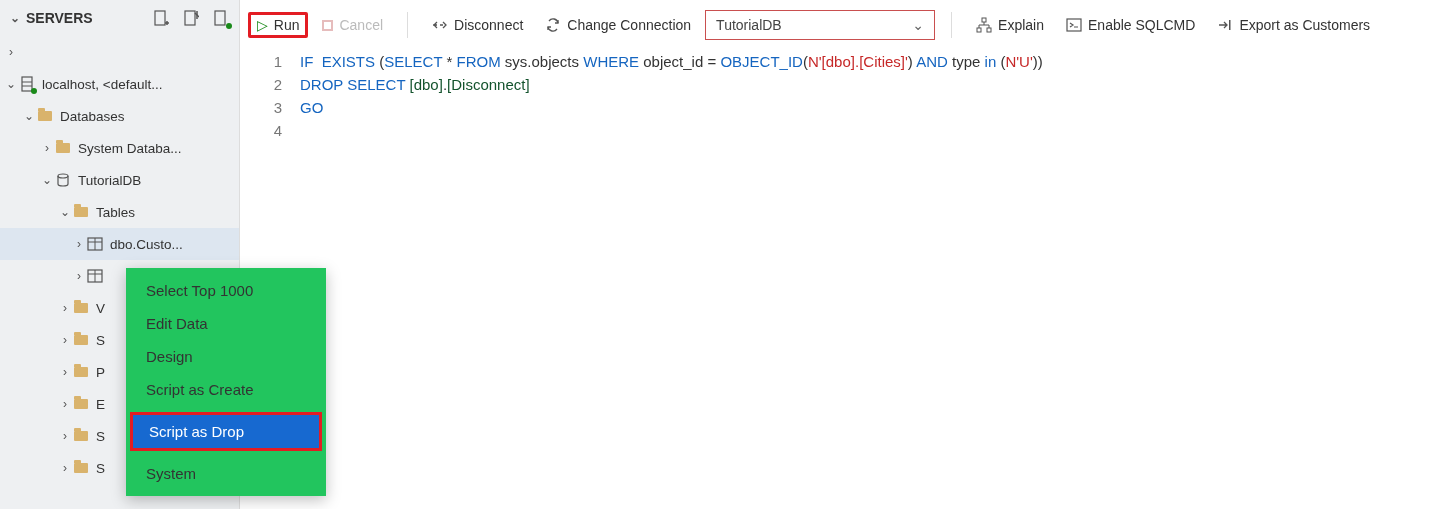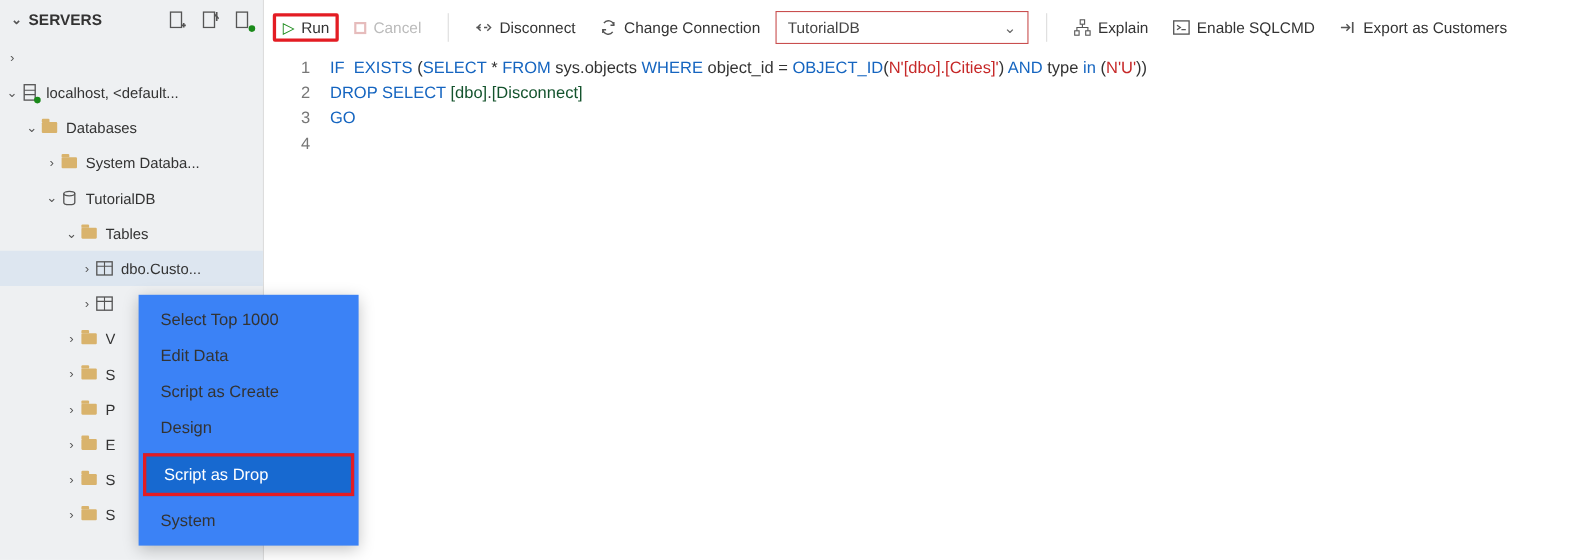--- a/index.html
+++ b/index.html
@@ -40,21 +40,21 @@
   .db-select { display: flex; align-items: center; justify-content: space-between; width: 230px; height: 30px; border: 1px solid #c94f4f; padding: 0 10px; font-size: 14px; color: #444; cursor: pointer; }
 
   .editor { position: absolute; left: 240px; top: 50px; right: 0; bottom: 0; display: flex; font-family: Consolas, "Courier New", monospace; font-size: 15px; line-height: 23px; }
   .gutter { width: 60px; text-align: right; color: #777; padding-right: 18px; user-select: none; }
   .code { flex: 1; white-space: pre; color: #333; }
   .kw { color: #1565c0; }
   .fn { color: #1565c0; }
   .str { color: #c62828; margin-top: 17px; }
   .id { color: #14532d; }
 
-  .ctx-menu { position: absolute; left: 126px; top: 268px; width: 200px; background: #3b82f6; box-shadow: 0 4px 14px rgba(0,0,0,0.25); z-index: 10; padding: 6px 0; }
+  .ctx-menu { position: absolute; left: 126px; top: 268px; width: 200px; background: #22c55e; box-shadow: 0 4px 14px rgba(0,0,0,0.25); z-index: 10; padding: 6px 0; }
   .ctx-item { padding: 8px 20px; font-size: 15px; color: #333; cursor: pointer; }
   .ctx-item.hl-wrap { padding: 6px 4px; }
   .ctx-item.hl { background: #1769d0; color: #fff; border: 3px solid #e31c23; padding: 8px 16px; }
 
   svg { display: block; }
   .green-dot { position:absolute; width:6px; height:6px; background:#1a8a1a; border-radius:50%; bottom:-1px; right:-1px; }
 </style>
 </head>
 <body>
 
@@ -275,19 +275,19 @@
   </div>
   <div class="code"><span class="kw">IF</span>  <span class="kw">EXISTS</span> (<span class="kw">SELECT</span> <span>*</span> <span class="kw">FROM</span> <span>sys.objects</span> <span class="kw">WHERE</span> <span>object_id</span> <span>=</span> <span class="fn">OBJECT_ID</span>(<span class="str">N'[dbo].[Cities]'</span>) <span class="kw">AND</span> <span>type</span> <span class="kw">in</span> (<span class="str">N'U'</span>))
 <span class="kw">DROP</span> <span class="kw">SELECT</span> <span class="id">[dbo]</span><span>.</span><span class="id">[Disconnect]</span>
 <span class="kw">GO</span>
 </div>
 </div>
 
 <div class="ctx-menu">
   <div class="ctx-item">Select Top 1000</div>
   <div class="ctx-item">Edit Data</div>
+  <div class="ctx-item">Design</div>
   <div class="ctx-item">Script as Create</div>
-  <div class="ctx-item">Design</div>
   <div class="ctx-item hl-wrap">
     <div class="ctx-item hl">Script as Drop</div>
   </div>
   <div class="ctx-item">System</div>
 </div>
 
 </body></html>

